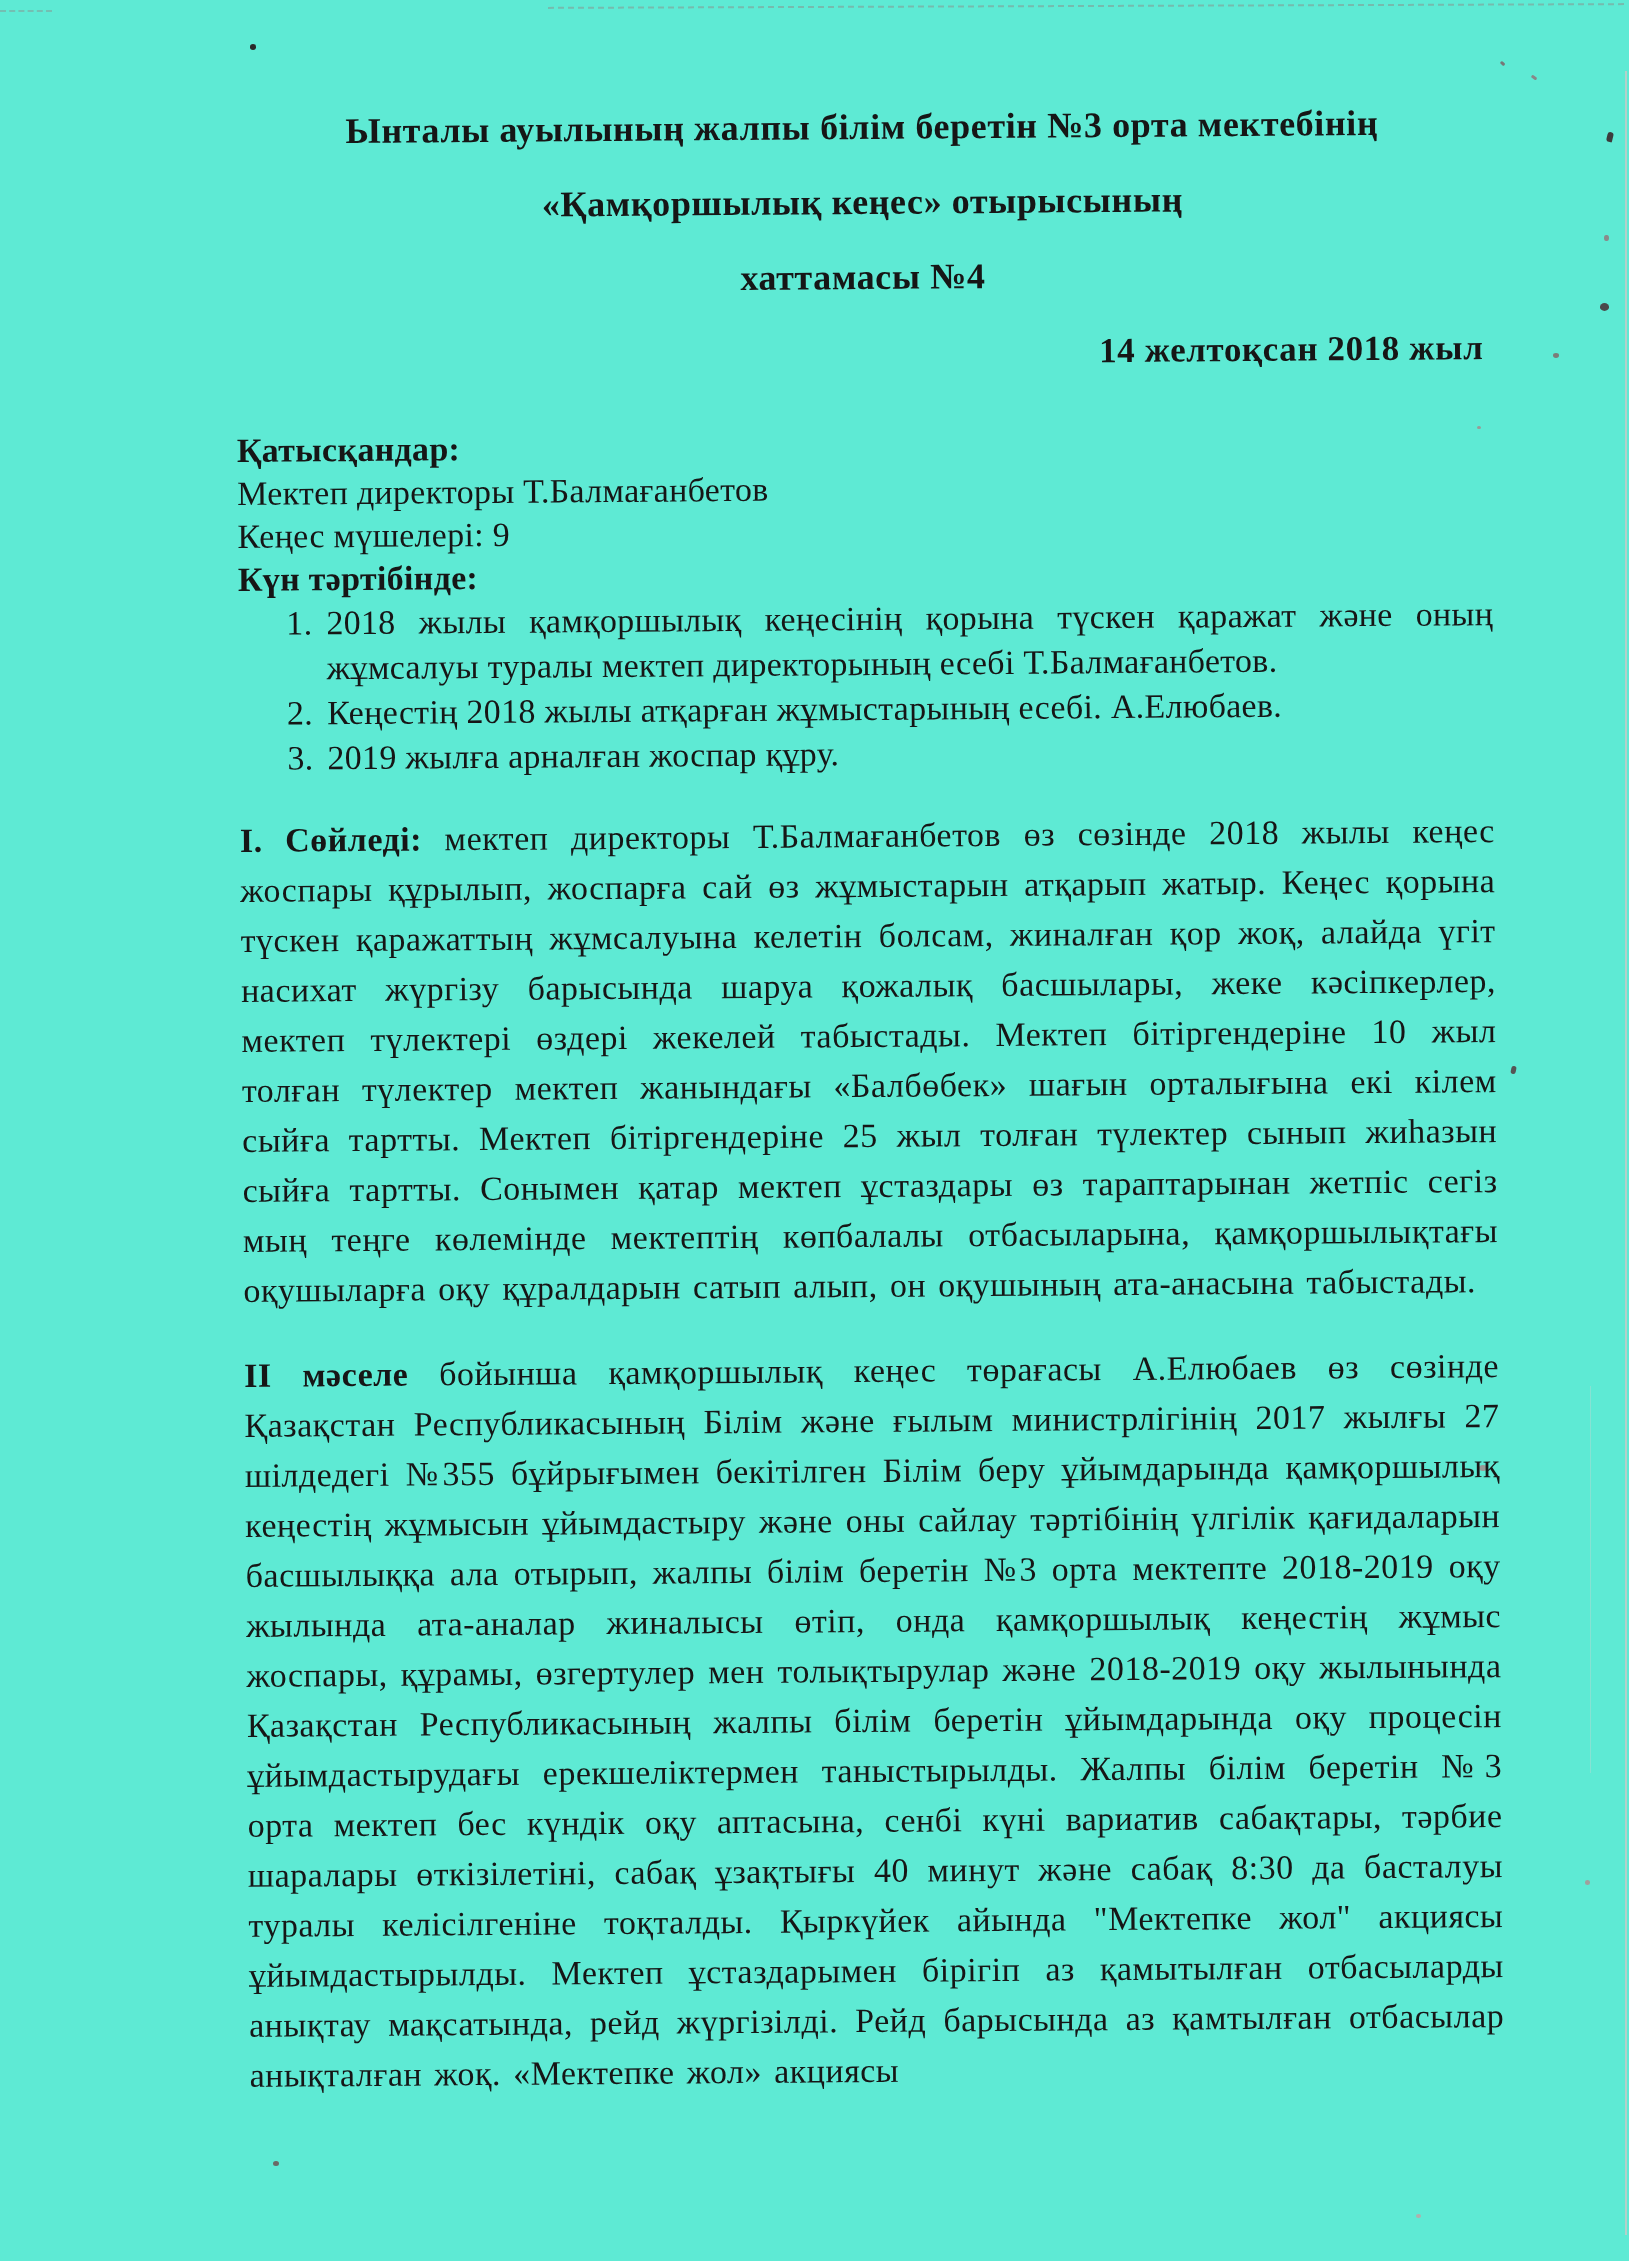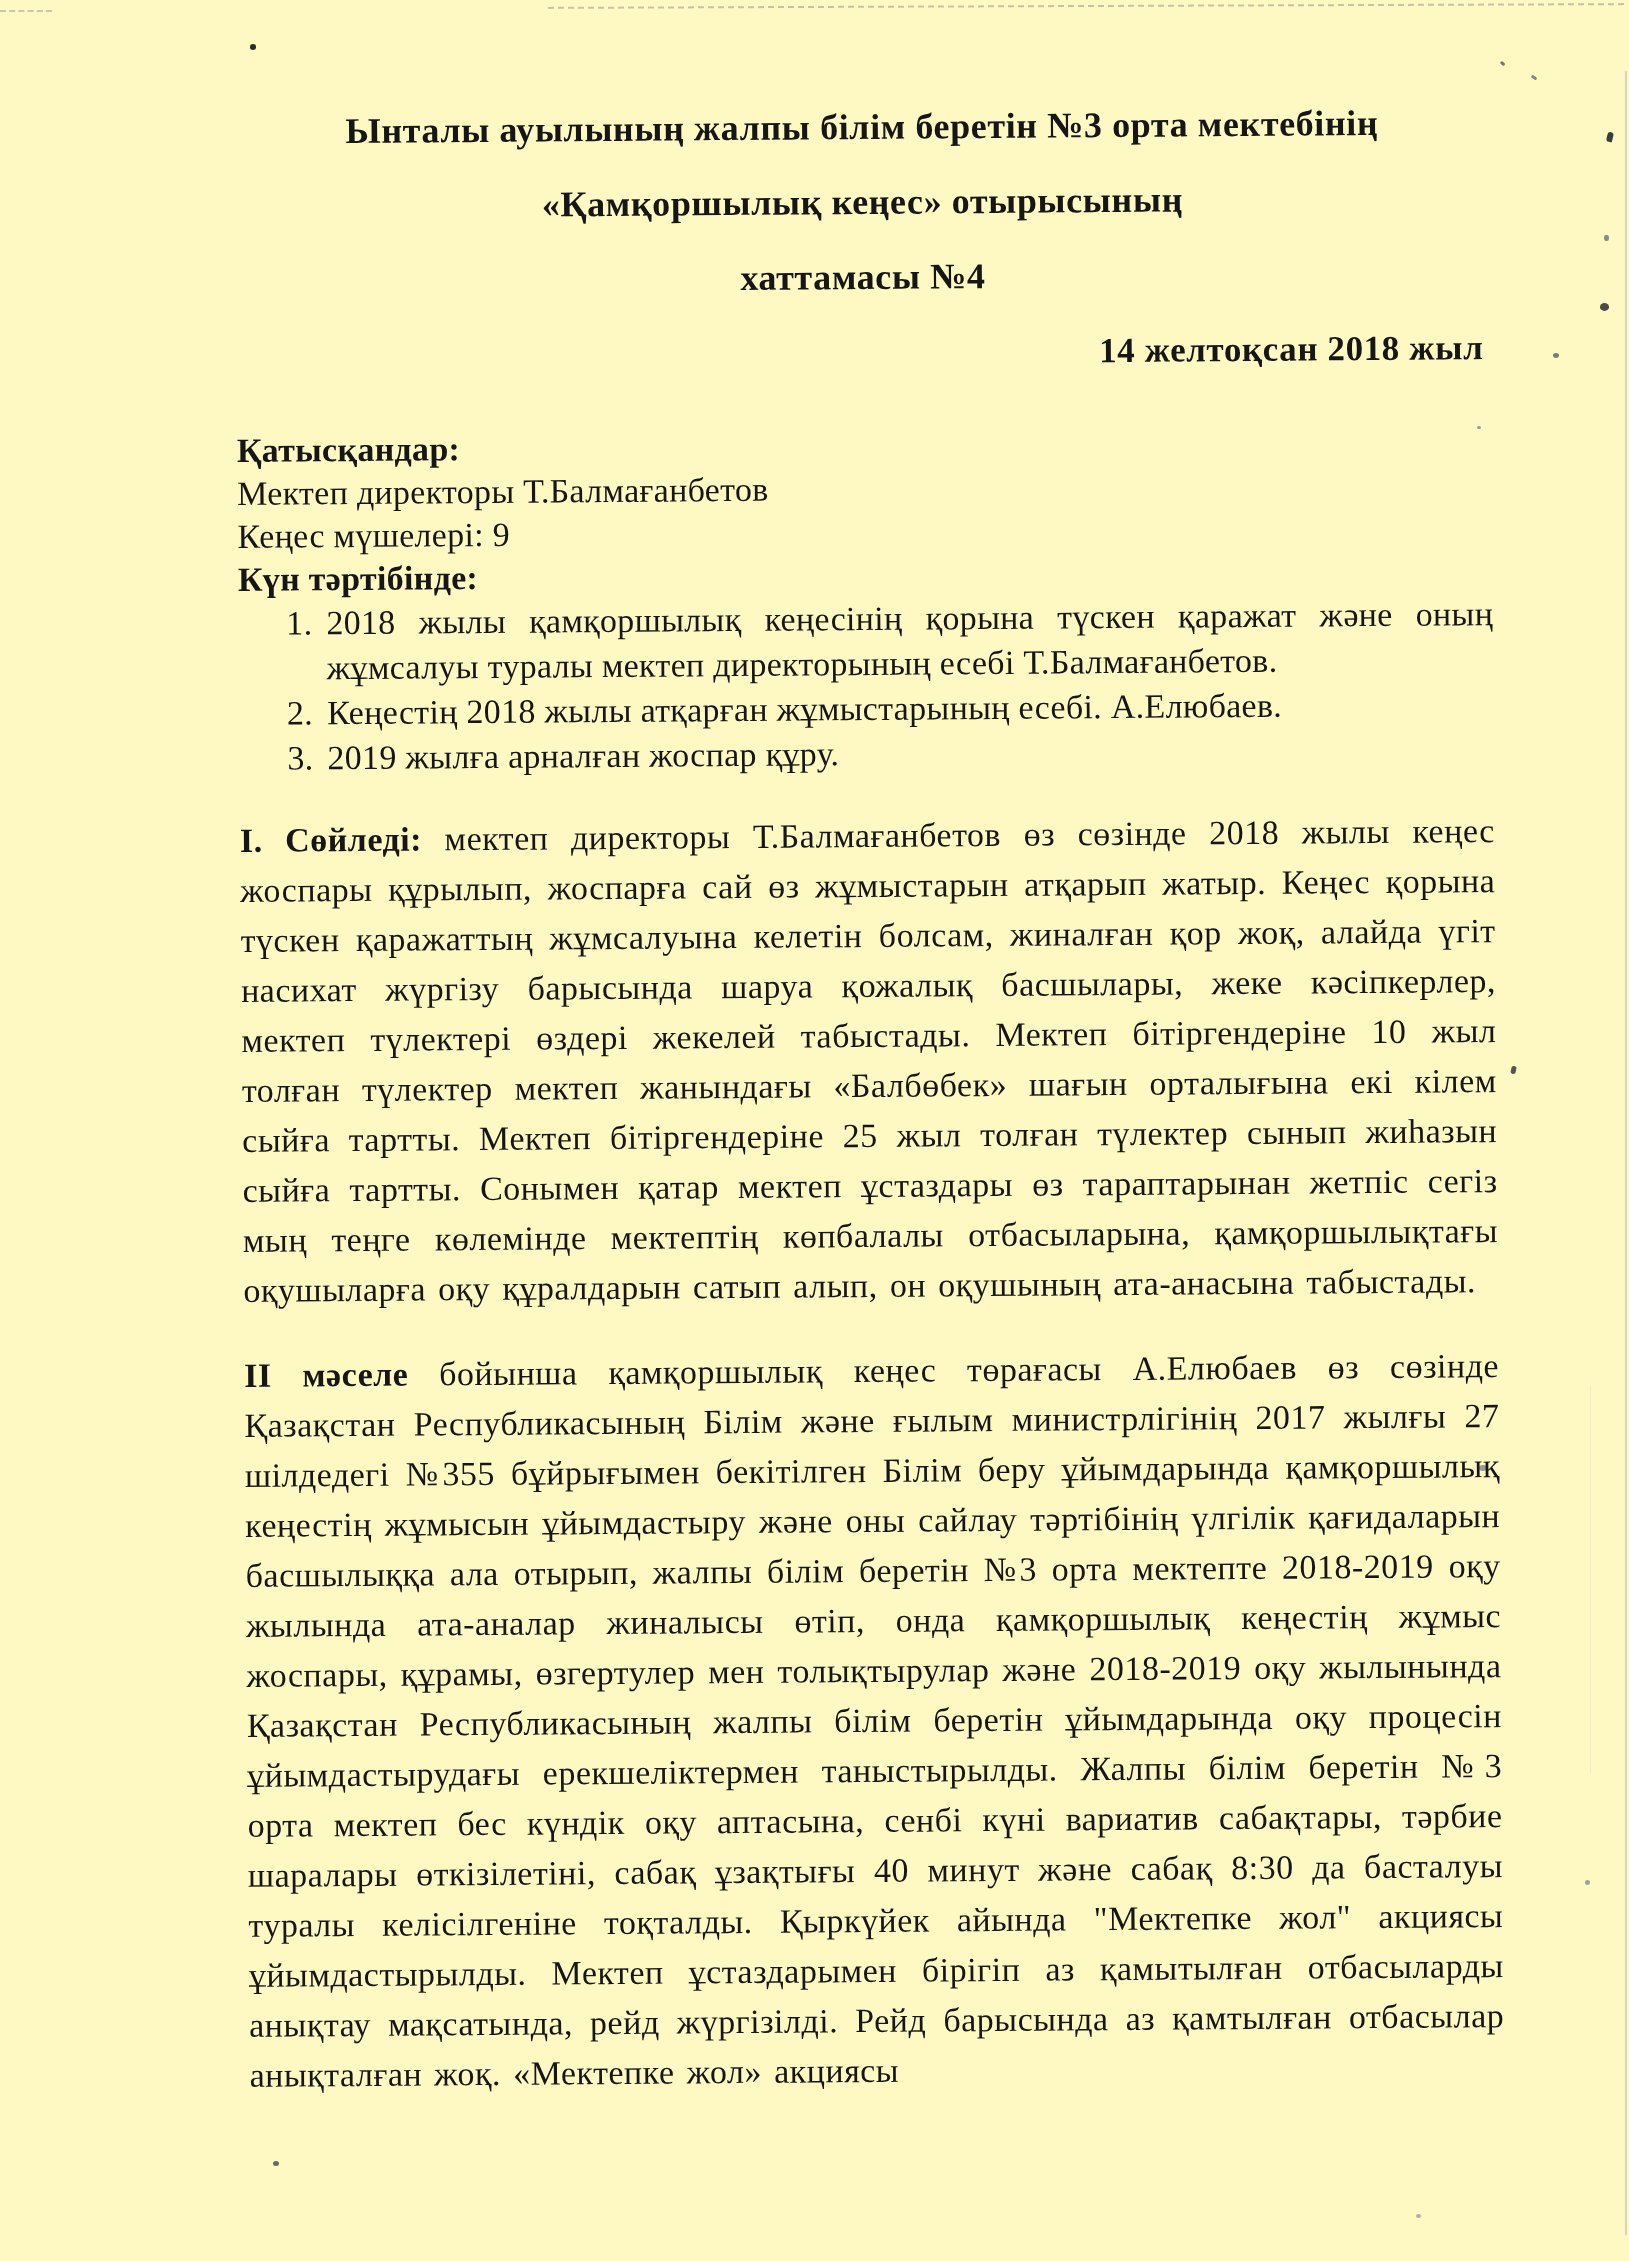--- a/index.html
+++ b/index.html
@@ -5,21 +5,21 @@
   html, body { margin: 0; padding: 0; }
   body {
     width: 1630px; height: 2261px;
     background: #f2f2ef;
     overflow: hidden;
     font-family: "Liberation Serif", "DejaVu Serif", serif;
   }
   .page {
     position: relative;
     width: 1630px; height: 2261px;
-    background: #fef9c3;
+    background: #5eead4;
     color: #161616;
   }
   .content {
     position: absolute;
     left: 234px; top: 90px; width: 1255px;
     transform: rotate(-0.45deg);
     transform-origin: 50% 0;
   }
   .title-block {
     text-align: center;

